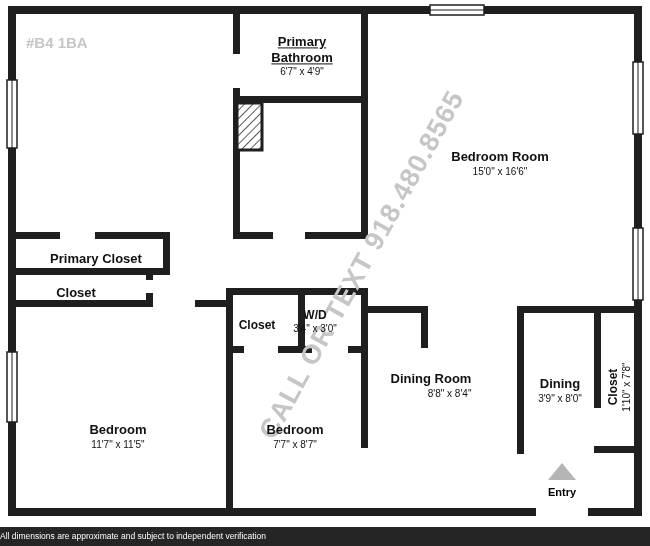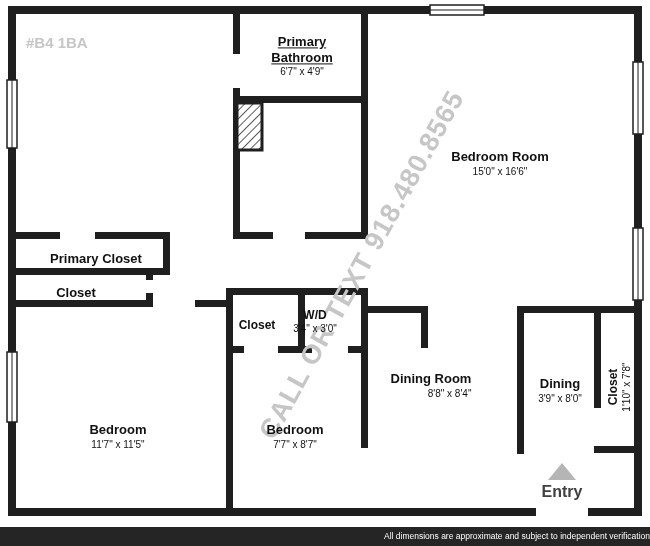--- a/index.html
+++ b/index.html
@@ -34,28 +34,28 @@
   .room-name { font-weight: bold; font-size: 13px; line-height: 1.2; white-space: nowrap; }
   .room-dims { font-size: 10px; margin-top: 1px; white-space: nowrap; }
   .room-dims:empty { display: none; }
   .wrap .room-name { white-space: normal; width: 80px; text-decoration: underline; }
   .vertical { transform: translate(-50%, -50%) rotate(-90deg); }
   .small .room-name { font-size: 12px; }
 
   #entry-label {
     position: absolute; left: 562px; top: 492px;
     transform: translate(-50%, -50%);
-    font-weight: bold; font-size: 16px; color: #404040; z-index: 3;
+    font-weight: bold; font-size: 11px; color: #000000; z-index: 3;
   }
 
   
   #footer-bar {
     position: absolute; left: 0; bottom: 0; width: 650px; height: 19px;
     background: #252525; color: #ffffff;
-    font-size: 8.5px; line-height: 19px; text-align: right;
+    font-size: 8.5px; line-height: 19px; text-align: left;
     z-index: 4;
   }
 </style>
 </head>
 <body>
 
 <div id="stage">
 
   <svg id="plan-svg" width="650" height="546" viewBox="0 0 650 546">
     <defs>

